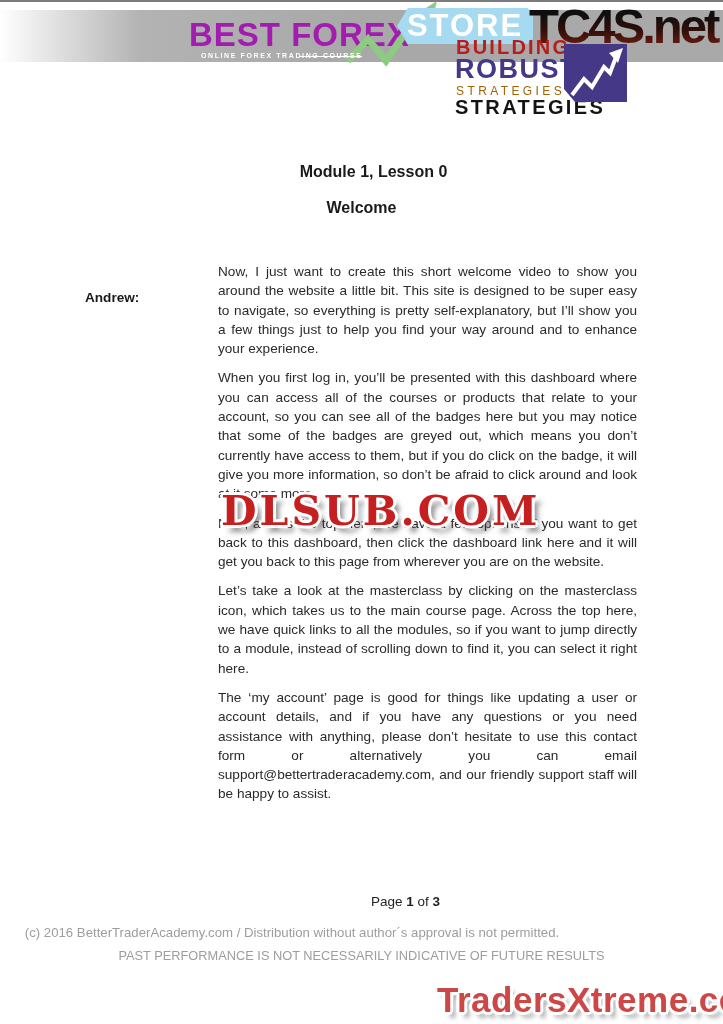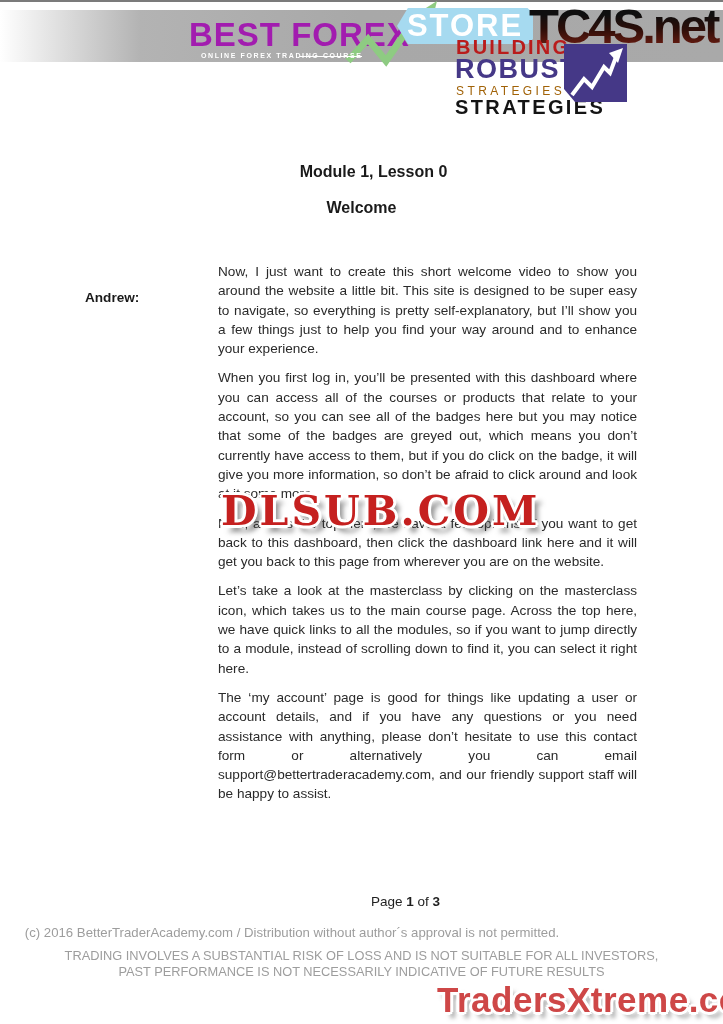--- a/index.html
+++ b/index.html
@@ -134,16 +134,15 @@
     <p>Let’s take a look at the masterclass by clicking on the masterclass icon, which takes us to the main course page. Across the top here, we have quick links to all the modules, so if you want to jump directly to a module, instead of scrolling down to find it, you can select it right here.</p>
     <p>The ‘my account’ page is good for things like updating a user or account details, and if you have any questions or you need assistance with anything, please don’t hesitate to use this contact form or alternatively you can email support@bettertraderacademy.com, and our friendly support staff will be happy to assist.</p>
   </div>
 
   <div class="wm-center">DLSUB.COM</div>
   <div class="wm-bottom">TradersXtreme.com</div>
 
   <div class="page-num"><span>Page </span><b>1</b><span> of </span><b>3</b></div>
   <div class="copyright">(c) 2016 BetterTraderAcademy.com / Distribution without author´s approval is not permitted.</div>
   <div class="disclaimer">
-    <div>TRADING INVOLVES A SUBSTANTIAL RISK OF LOSS AND IS NOT SUITABLE FOR ALL INVESTORS,</div>
     <div>PAST PERFORMANCE IS NOT NECESSARILY INDICATIVE OF FUTURE RESULTS</div>
   </div>
 </div>
 
 </body></html>

